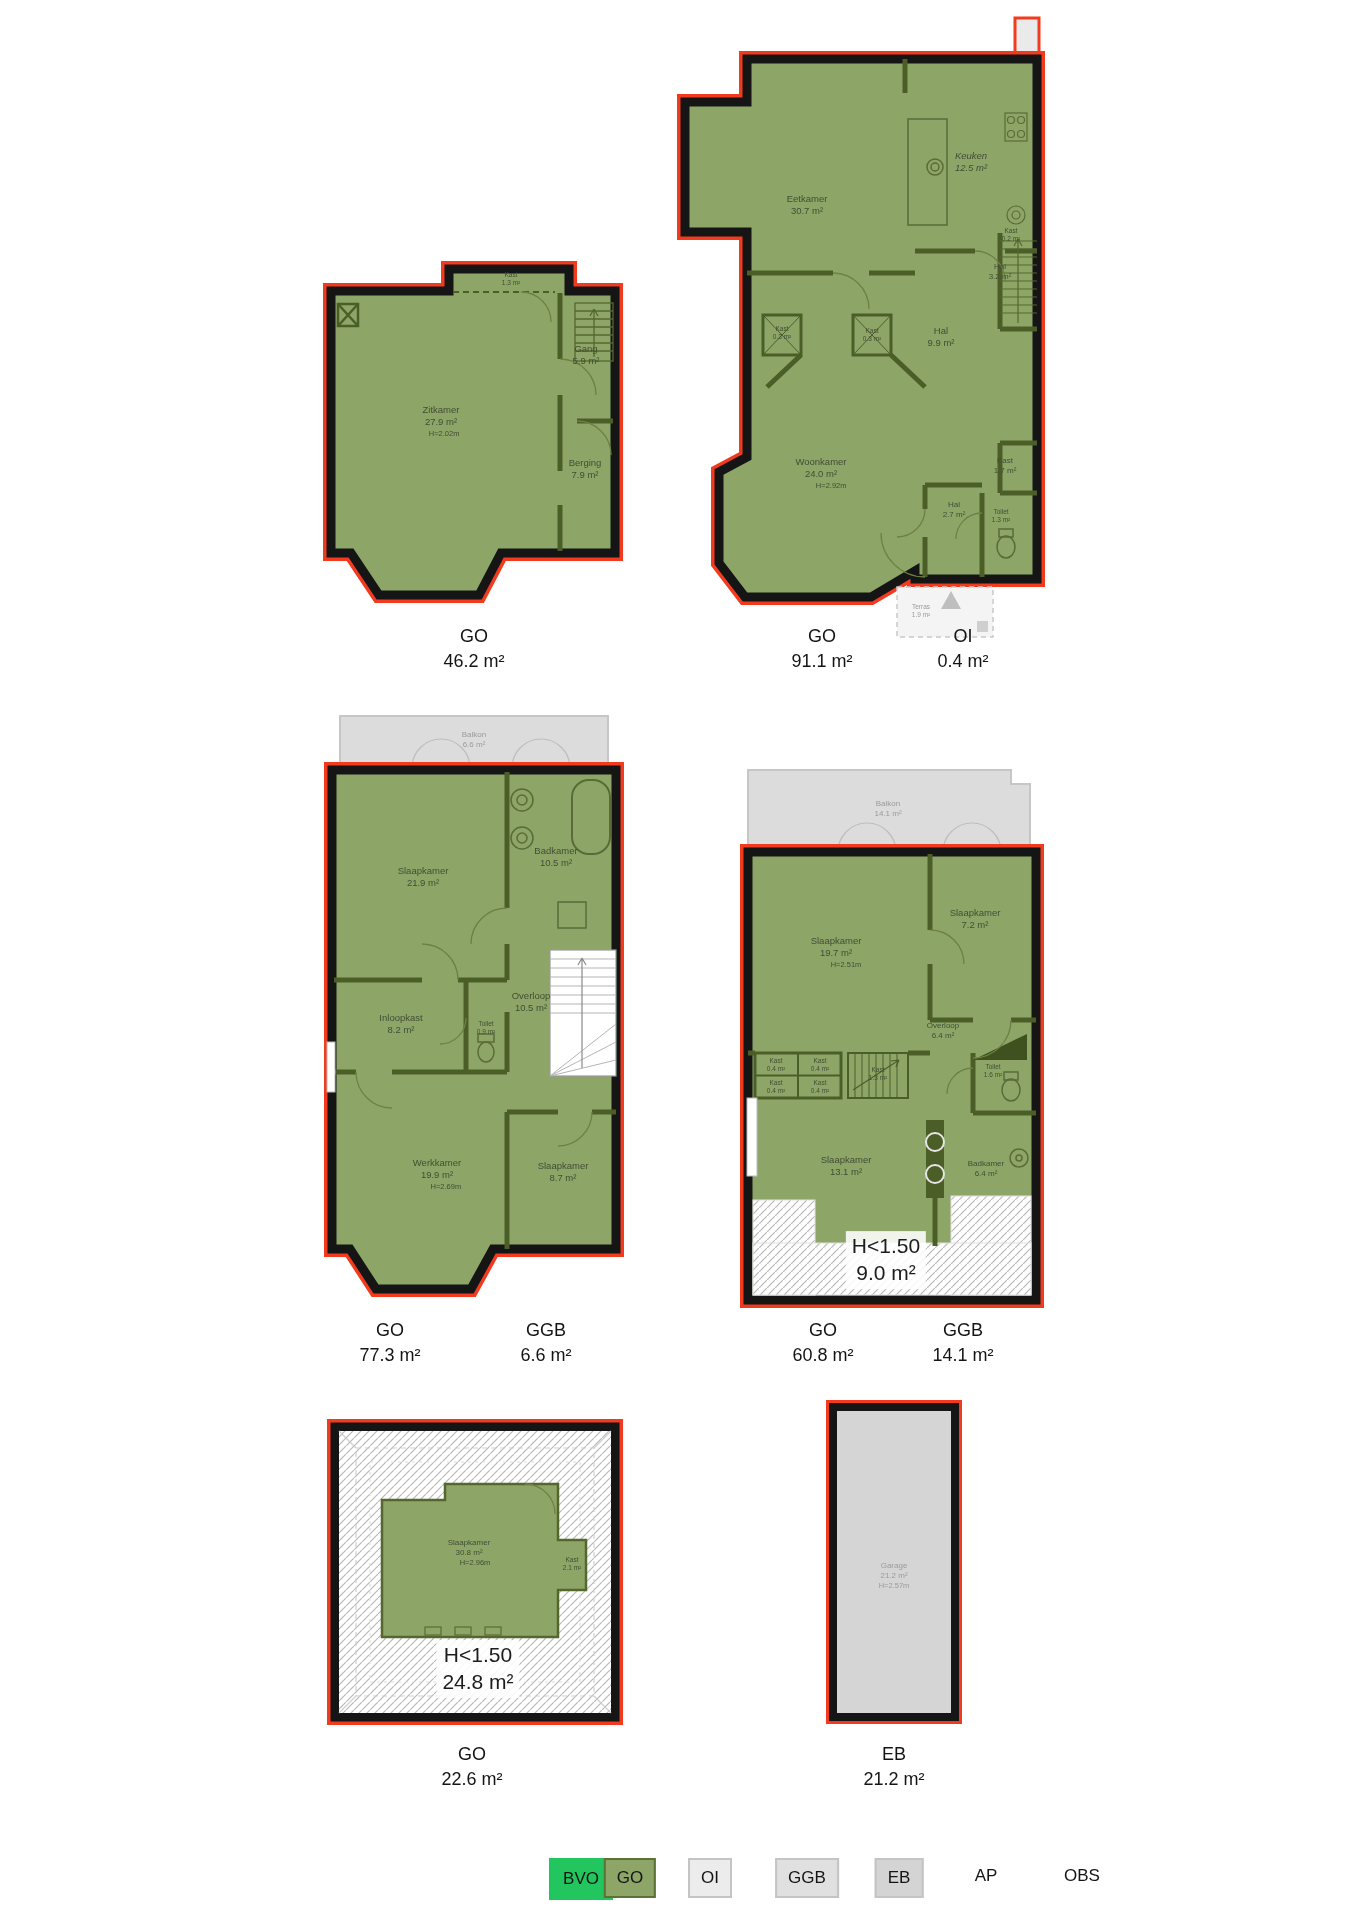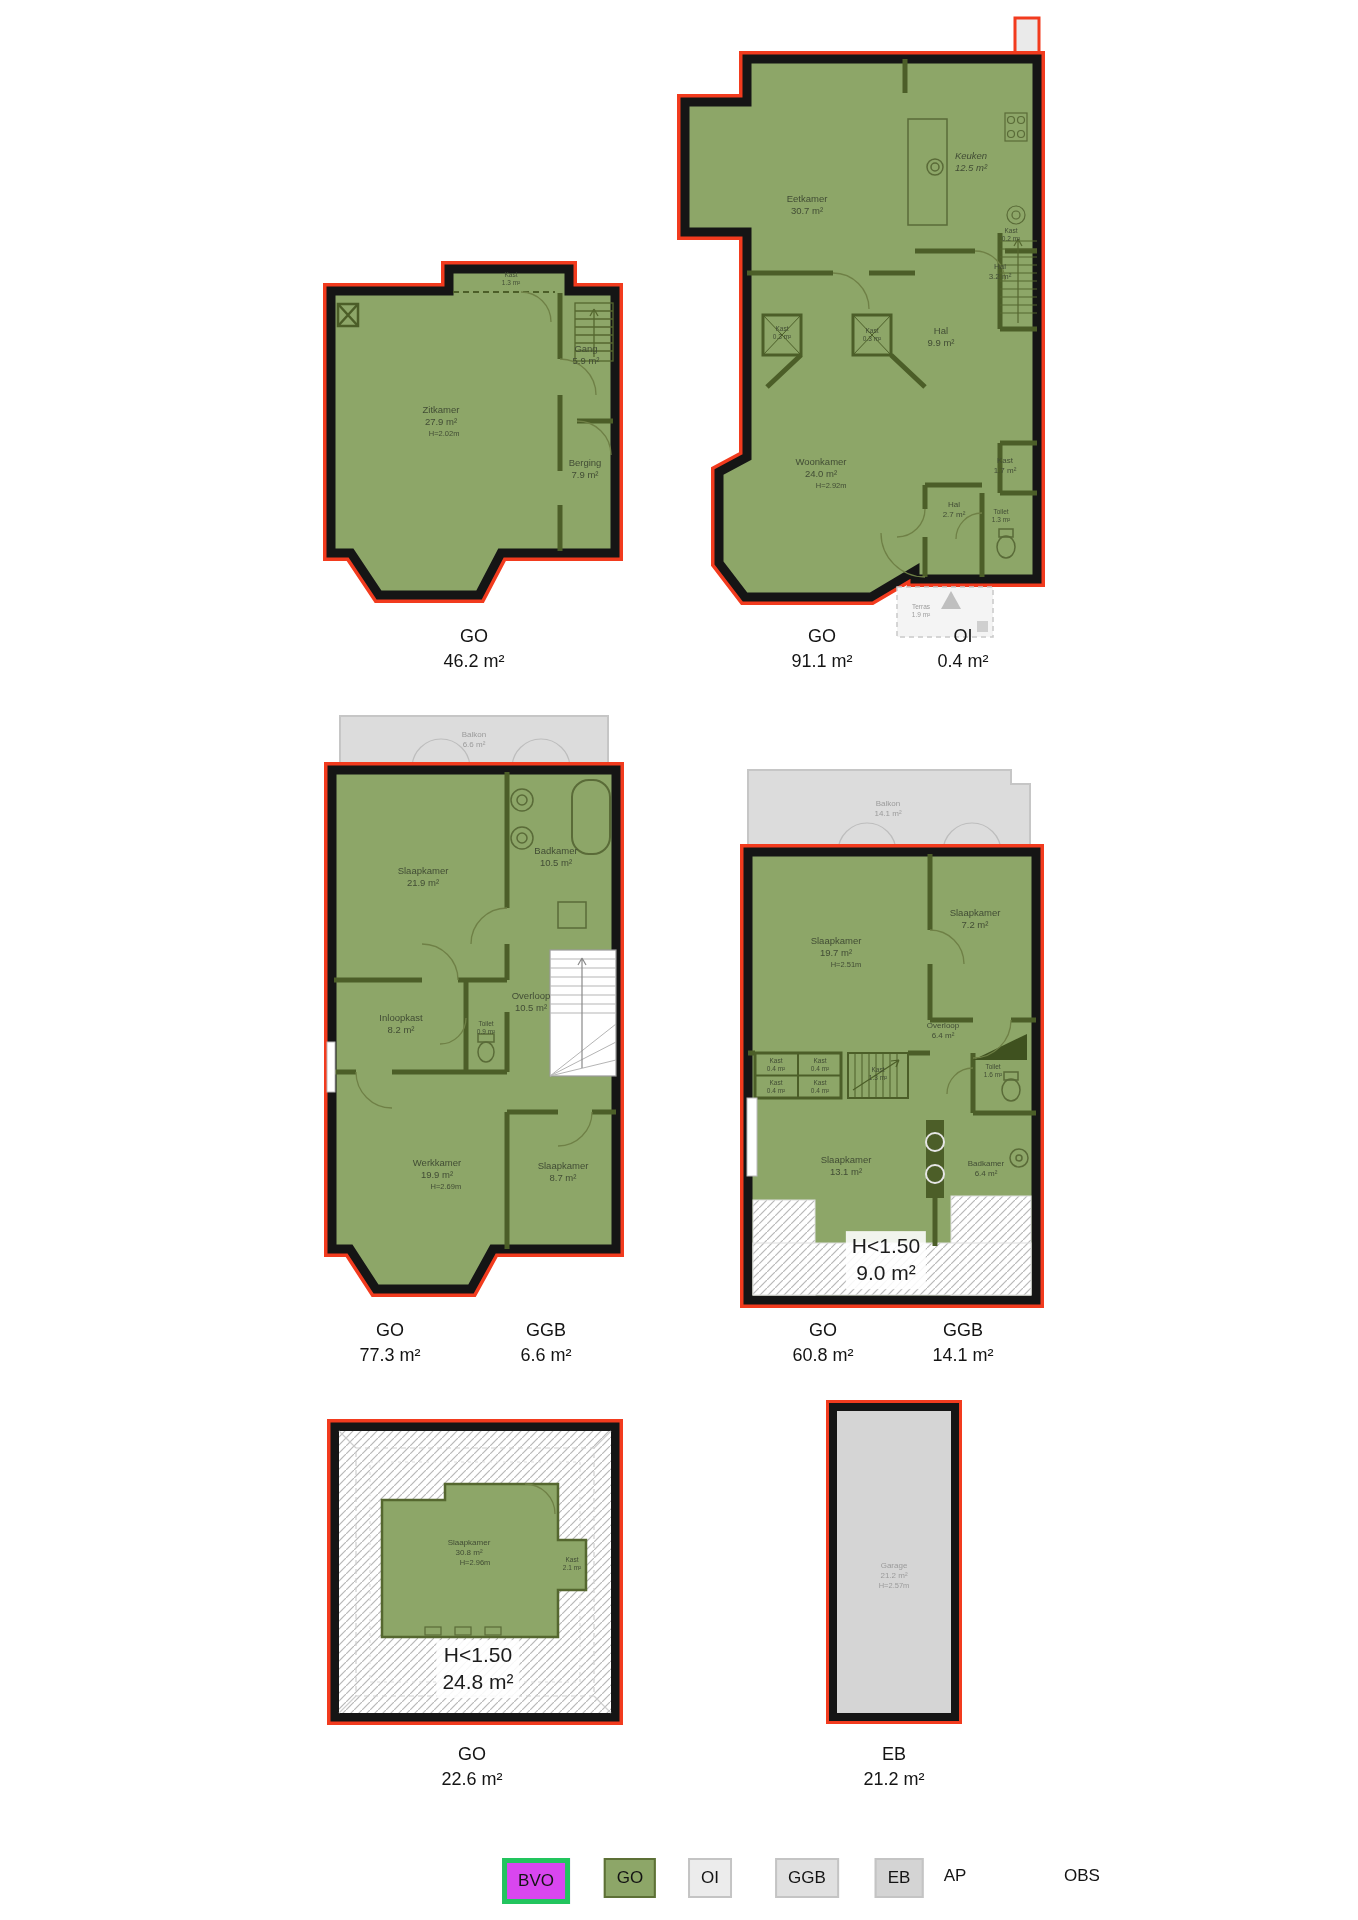--- a/index.html
+++ b/index.html
@@ -13,21 +13,21 @@
   .room-label.xs{font-size:6.5px;line-height:1.2;}
   .room-label.gray{color:#9b9b9b;}
   .room-label .h{font-size:7.5px;text-align:right;}
   .lowh{position:absolute;transform:translate(-50%,-50%);text-align:center;color:#1c1c1c;
       font-size:21px;line-height:1.28;background:rgba(255,255,255,0.88);padding:2px 6px;white-space:nowrap;}
   .section-label{position:absolute;transform:translateX(-50%);text-align:center;
       color:#141414;font-size:18px;line-height:1.38;}
   .legend-item{position:absolute;transform:translateX(-50%);font-size:17px;color:#141414;
       padding:8px 11px;white-space:nowrap;}
   .legend-item.box{border:2px solid #c4c4c4;}
-  .legend-item.bvo{border:5px solid #22c55e;background:#d946ef;}
+  .legend-item.bvo{border:3px solid #22c55e;background:#22c55e;margin-left:45px;}
   .legend-item.go{background:#8da668;border-color:#5d7036;}
   .legend-item.oi{background:#ececec;}
   .legend-item.ggb{background:#e0e0e0;}
   .legend-item.eb{background:#d4d4d4;}
 </style>
 </head>
 <body>
 
 <div id="sheet">
 
@@ -464,16 +464,16 @@
   <div class="section-label" style="left:894px;top:1742px;">
     <div>EB</div>
     <div>21.2 m²</div>
   </div>
 
   <div class="legend-item bvo" style="left:536px;top:1858px;">BVO</div>
   <div class="legend-item box go" style="left:630px;top:1858px;">GO</div>
   <div class="legend-item box oi" style="left:710px;top:1858px;">OI</div>
   <div class="legend-item box ggb" style="left:807px;top:1858px;">GGB</div>
   <div class="legend-item box eb" style="left:899px;top:1858px;">EB</div>
-  <div class="legend-item" style="left:955px;top:1858px;">AP</div>
+  <div class="legend-item" style="left:986px;top:1858px;">AP</div>
   <div class="legend-item" style="left:1082px;top:1858px;">OBS</div>
 
 </div>
 
 </body></html>

